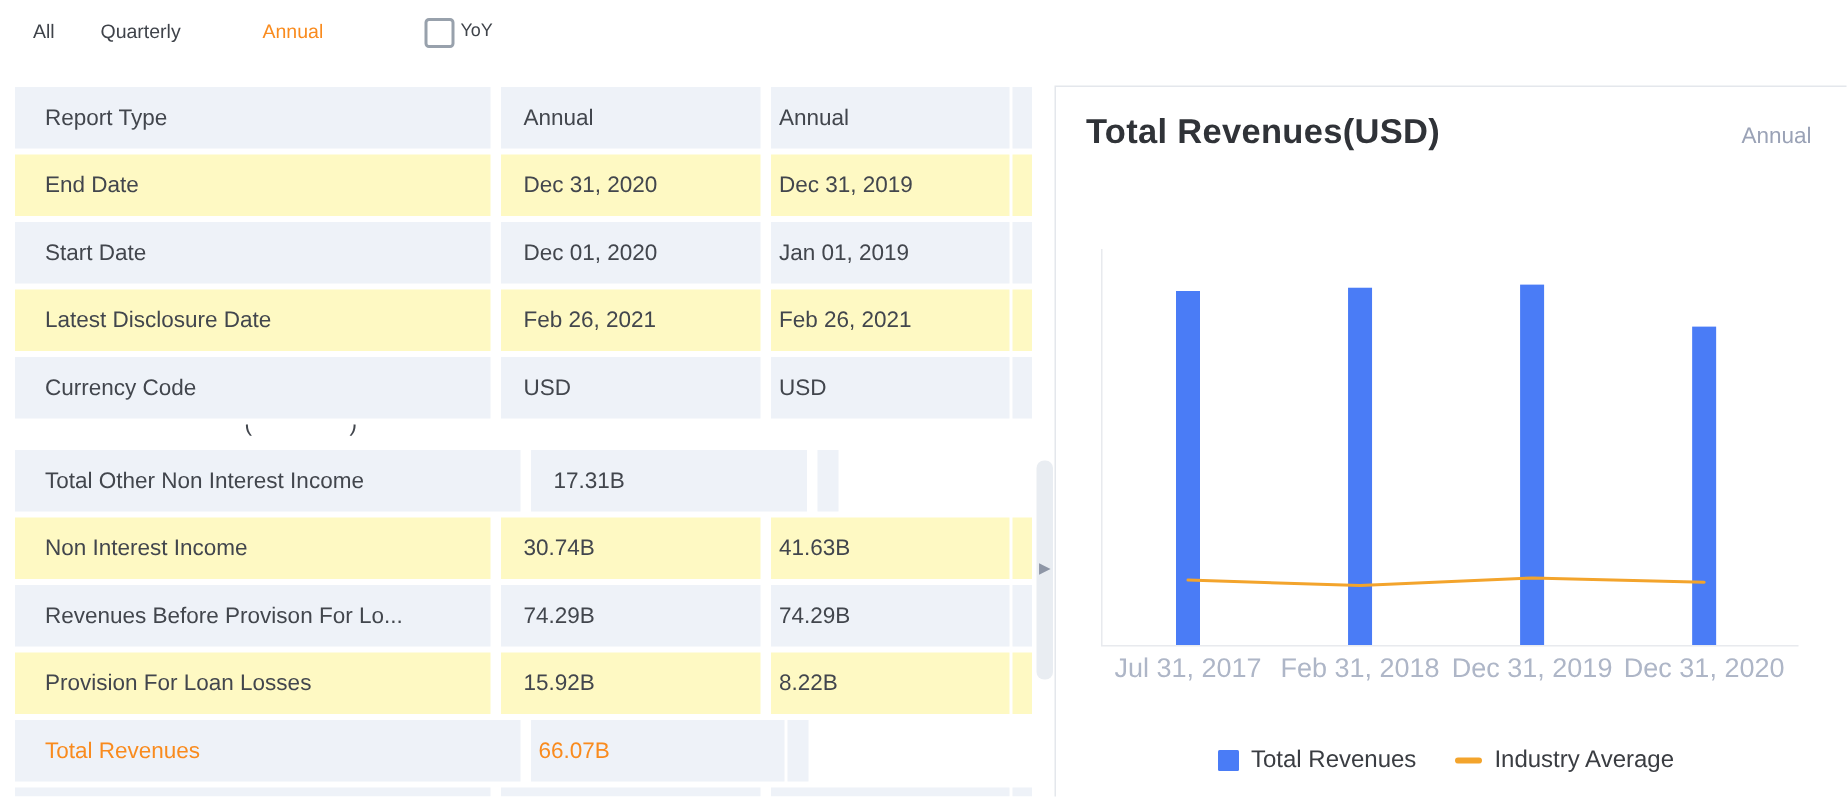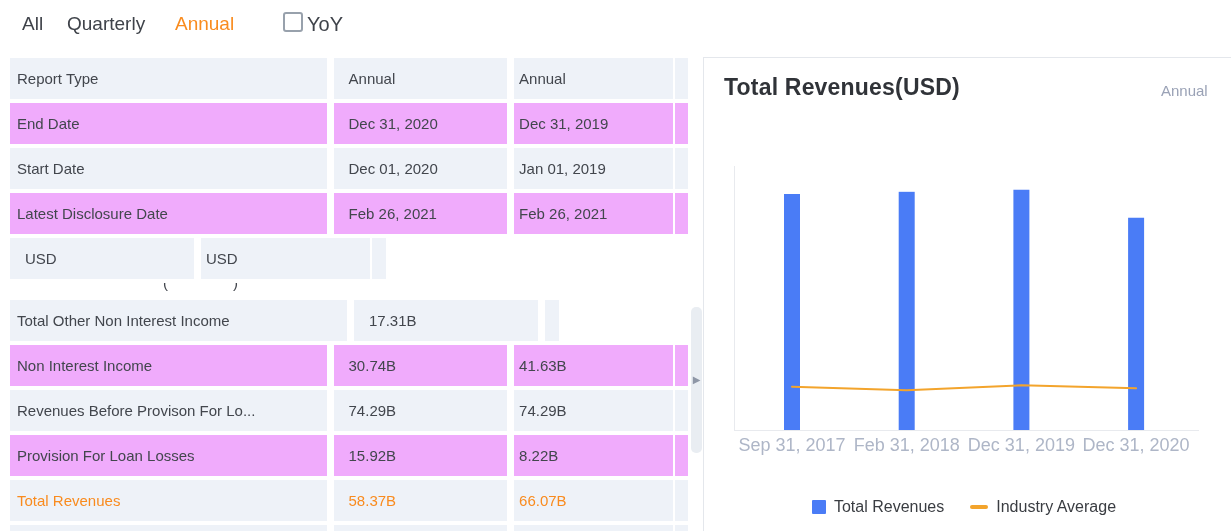--- a/index.html
+++ b/index.html
@@ -2,32 +2,32 @@
 <html><head>
 <meta charset="utf-8">
 <style>
   html,body{margin:0;padding:0;}
   body{
     width:1231px;height:531px;position:relative;overflow:hidden;background:#fff;
     font-family:"Liberation Sans", sans-serif;color:#42464d;
   }
   
   .topbar{position:absolute;left:0;top:0;width:700px;height:45px;}
-  .tab{position:absolute;top:13px;font-size:19px;color:#3f434a;cursor:pointer;white-space:nowrap;}
+  .tab{position:absolute;top:13px;font-size:13px;color:#3f434a;cursor:pointer;white-space:nowrap;}
   .tab.active{color:#f98b1e;}
   .yoy-box{position:absolute;left:283px;top:12px;width:16px;height:16px;background:#fff;
     border:2px solid #98a1ac;border-radius:3px;}
-  .yoy-label{position:absolute;left:307px;top:13px;font-size:20px;color:#3f434a;}
+  .yoy-label{position:absolute;left:307px;top:13px;font-size:12px;color:#3f434a;}
   
   .fin-table{position:absolute;left:10px;top:58px;width:678px;}
   .row{display:flex;height:41px;margin-bottom:4px;font-size:15px;}
-  .cell{line-height:41px;box-sizing:border-box;white-space:nowrap;overflow:hidden;background:#f0abfc;}
+  .cell{line-height:41px;box-sizing:border-box;white-space:nowrap;overflow:hidden;background:#fef9c3;}
   .row.shade .cell{background:#eef2f8;}
   .row.highlight .cell{color:#f98b1e;}
-  .c-label{width:337px;padding-left:7px;margin-right:7px;}
+  .c-label{width:337px;padding-left:20px;margin-right:7px;}
   .c-v1{width:184px;padding-left:15px;margin-right:7px;}
   .c-v2{width:169px;padding-left:5px;margin-right:2px;}
   .c-sliver{width:14px;}
   .clip-row{position:relative;height:17px;overflow:hidden;background:#fff;}
   .clip-row span{position:absolute;top:-9px;font-size:15px;color:#42464d;}
   .bottom-sliver{height:6px;margin-bottom:0;}
   .bottom-sliver .cell{height:6px;}
   
   .handle{position:absolute;left:691px;top:307px;width:11px;height:146px;background:#e9edf2;
     border-radius:5px;display:flex;align-items:center;justify-content:center;cursor:pointer;}
@@ -76,20 +76,21 @@
       <div class="cell c-v2">Jan 01, 2019</div>
       <div class="cell c-sliver"></div>
     </div>
     <div class="row">
       <div class="cell c-label">Latest Disclosure Date</div>
       <div class="cell c-v1">Feb 26, 2021</div>
       <div class="cell c-v2">Feb 26, 2021</div>
       <div class="cell c-sliver"></div>
     </div>
     <div class="row shade">
+      <div class="cell c-label">Currency Code</div>
       <div class="cell c-v1">USD</div>
       <div class="cell c-v2">USD</div>
       <div class="cell c-sliver"></div>
     </div>
     <div class="clip-row">
       <span style="left: 153px;">(</span>
       <span style="left: 223px;">)</span>
     </div>
     <div class="row shade">
       <div class="cell c-label">Total Other Non Interest Income</div>
@@ -109,21 +110,20 @@
       <div class="cell c-sliver"></div>
     </div>
     <div class="row">
       <div class="cell c-label">Provision For Loan Losses</div>
       <div class="cell c-v1">15.92B</div>
       <div class="cell c-v2">8.22B</div>
       <div class="cell c-sliver"></div>
     </div>
     <div class="row shade highlight">
       <div class="cell c-label">Total Revenues</div>
-      <div class="cell c-v1">58.37B</div>
       <div class="cell c-v2">66.07B</div>
       <div class="cell c-sliver"></div>
     </div>
     <div class="row shade bottom-sliver">
       <div class="cell c-label"></div>
       <div class="cell c-v1"></div>
       <div class="cell c-v2"></div>
       <div class="cell c-sliver"></div>
     </div>
   </div>
@@ -138,21 +138,21 @@
   <svg class="chart-svg" id="chart-svg" width="529" height="475">
       <line x1="30.5" y1="108" x2="30.5" y2="372.5" stroke="#e8eaee" stroke-width="1"></line>
       <line x1="30" y1="372.5" x2="495" y2="372.5" stroke="#e8eaee" stroke-width="1"></line>
       <rect x="80" y="135.99999999999997" width="16" height="236.00000000000003" fill="#4a7cf6"></rect>
       <rect x="194.7" y="133.8181818181818" width="16" height="238.1818181818182" fill="#4a7cf6"></rect>
       <rect x="309.4" y="131.74545454545455" width="16" height="240.25454545454545" fill="#4a7cf6"></rect>
       <rect x="424.1" y="159.74545454545455" width="16" height="212.25454545454545" fill="#4a7cf6"></rect>
       <polyline points="88,328.72727272727275 202.7,332.3636363636364 317.4,327.27272727272725 432.1,330.1818181818182" fill="none" stroke="#f3a42c" stroke-width="2" stroke-linecap="round"></polyline>
     </svg>
   <div class="x-labels">
-    <span style="left: 88px;">Sep 31, 2017</span>
+    <span style="left: 88px;">Jul 31, 2017</span>
     <span style="left: 202.7px;">Feb 31, 2018</span>
     <span style="left: 317.4px;">Dec 31, 2019</span>
     <span style="left: 432.1px;">Dec 31, 2020</span>
   </div>
   <div class="legend">
     <div class="legend-item">
       <span class="legend-swatch-bar" id="swatch-bar" style="background: rgb(74, 124, 246);"></span>
       <span>Total Revenues</span>
     </div>
     <div class="legend-item">

